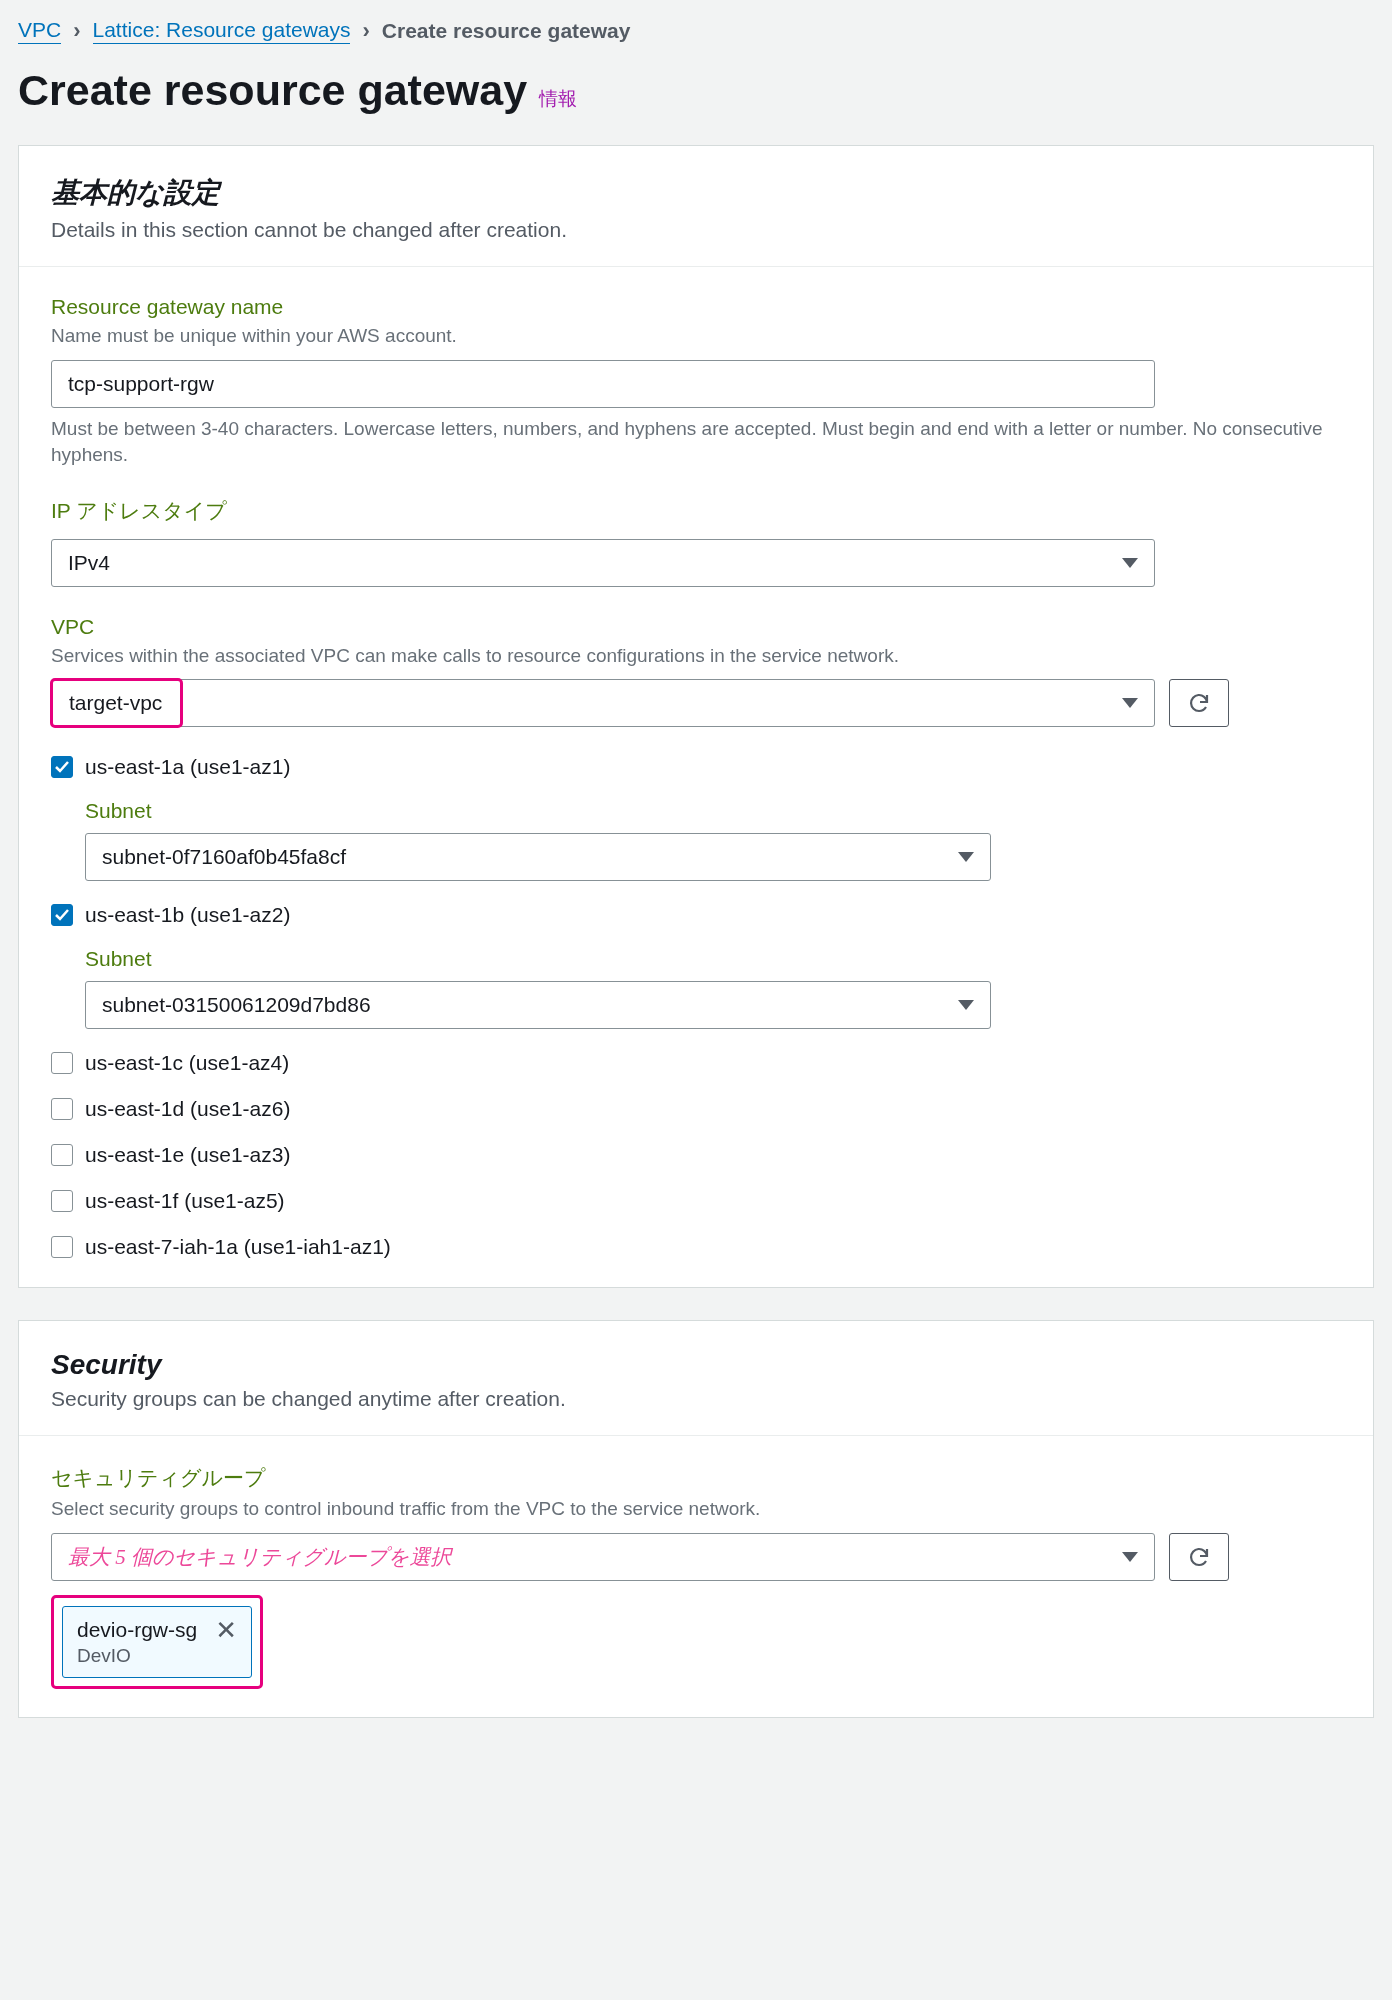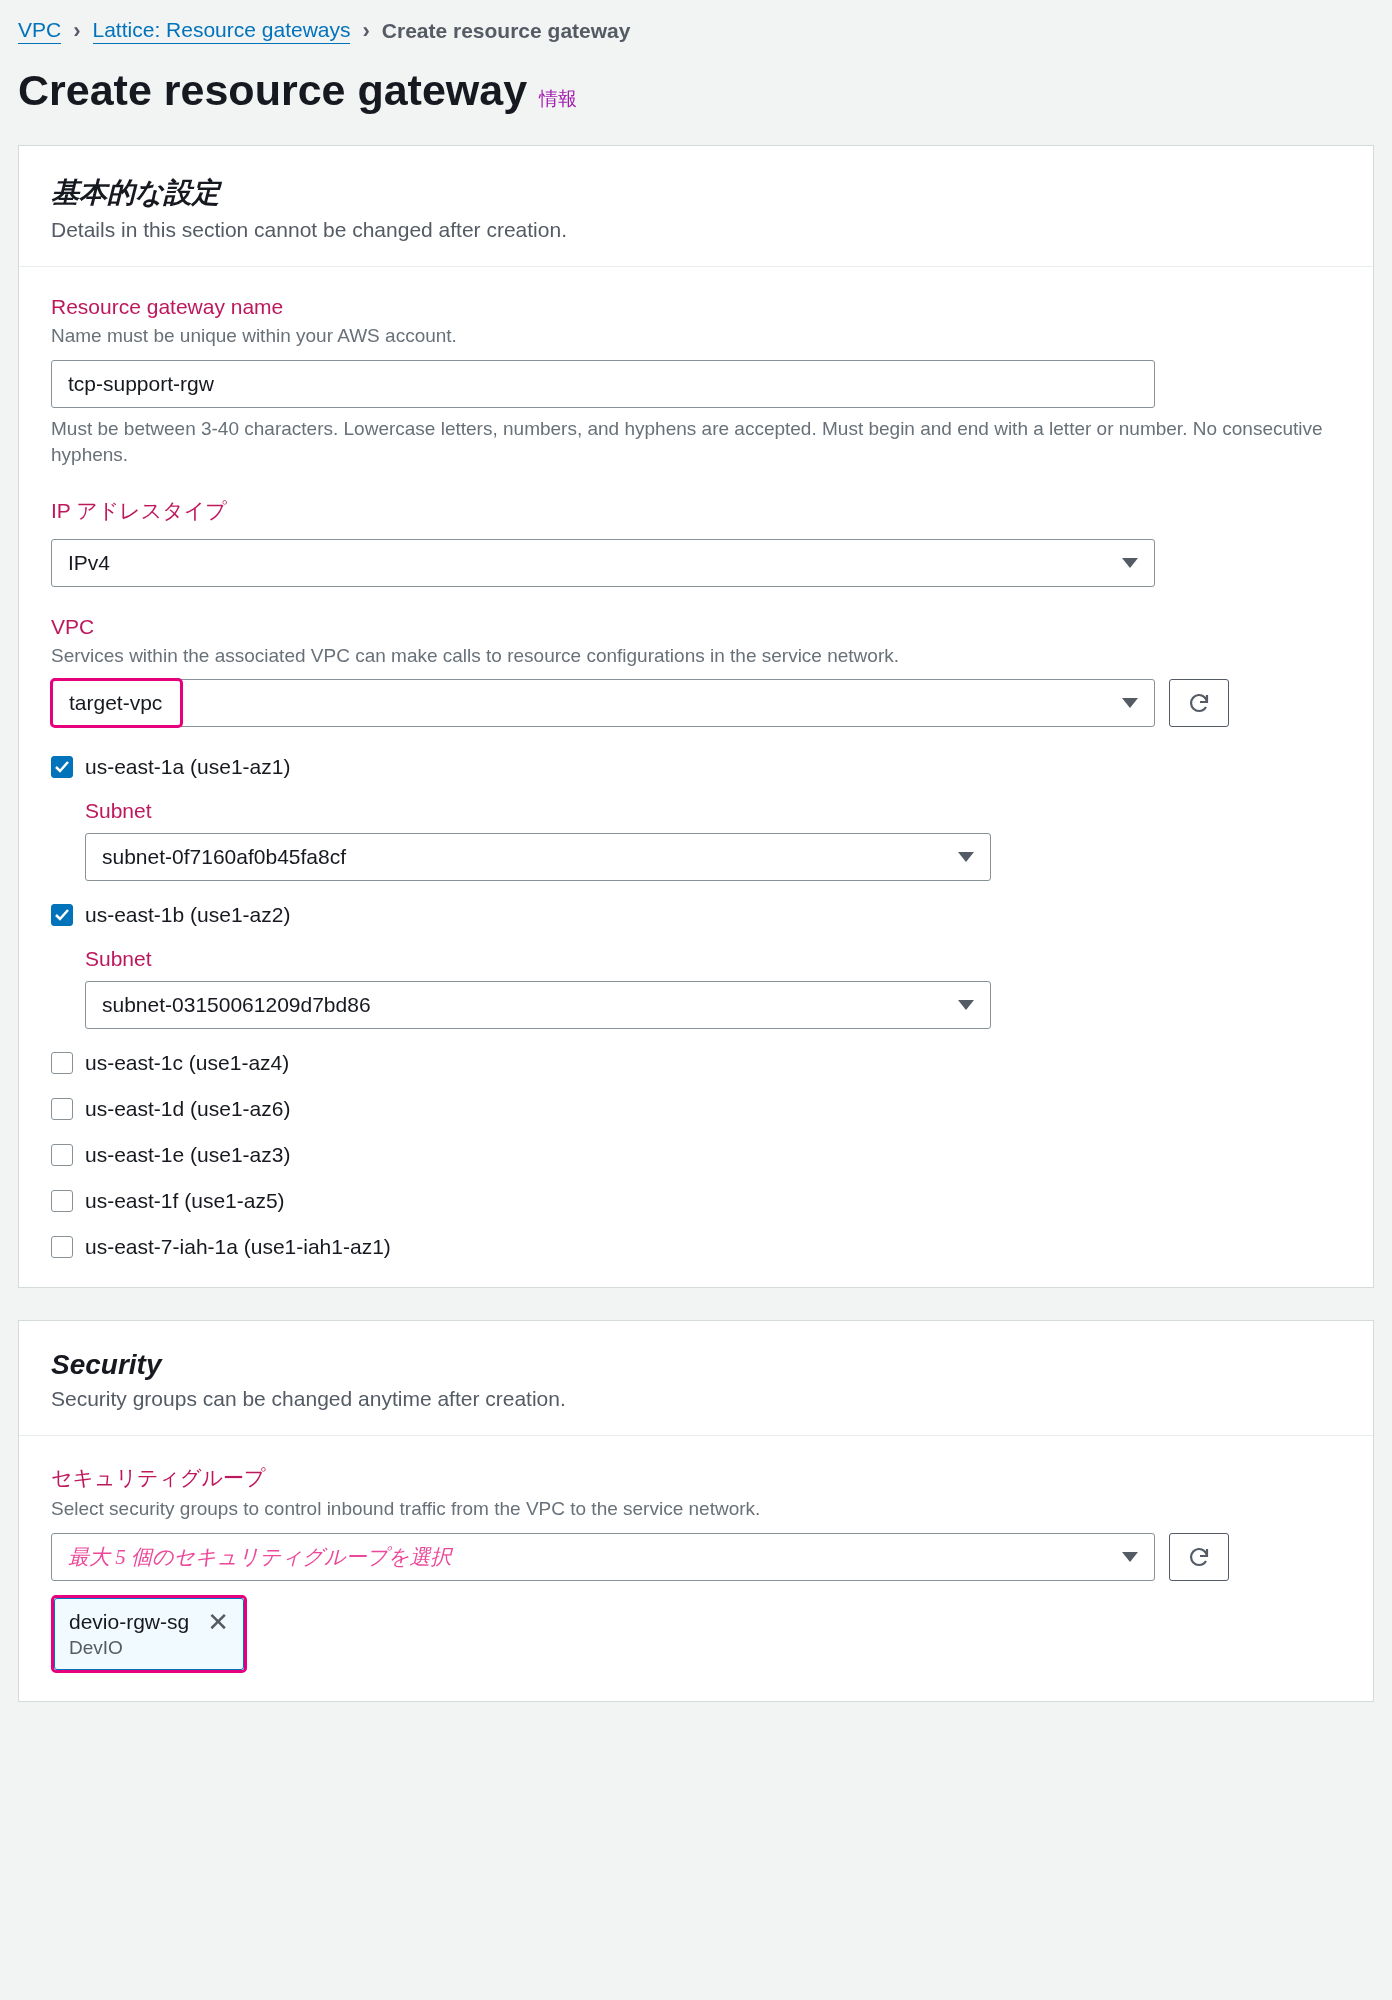--- a/index.html
+++ b/index.html
@@ -67,21 +67,21 @@
       font-size: 21px;
     }
     .panel-body {
       padding: 28px 32px;
     }
     .field-group { margin-bottom: 28px; }
     .field-group:last-child { margin-bottom: 0; }
     .field-label {
       font-size: 21px;
       font-weight: 400;
-      color: #be185d;
+      color: #4d7c0f;
       margin-bottom: 4px;
       display: block;
     }
     .field-hint {
       color: #687078;
       font-size: 19px;
       margin-bottom: 10px;
       line-height: 1.4;
     }
     .field-hint-below {
@@ -128,21 +128,21 @@
       border-radius: 3px;
       display: flex;
       align-items: center;
       justify-content: center;
       cursor: pointer;
     }
     .refresh-btn svg { width: 24px; height: 24px; }
     .highlight-box {
       border: 3.5px solid #e6007e;
       border-radius: 5px;
-      padding: 0;
+      padding: 8px;
       display: inline-block;
     }
     .vpc-select .highlight-box {
       position: absolute;
       left: -2px; top: -2px; bottom: -2px;
       padding-right: 18px;
       display: flex;
       align-items: center;
       padding-left: 16px;
     }

